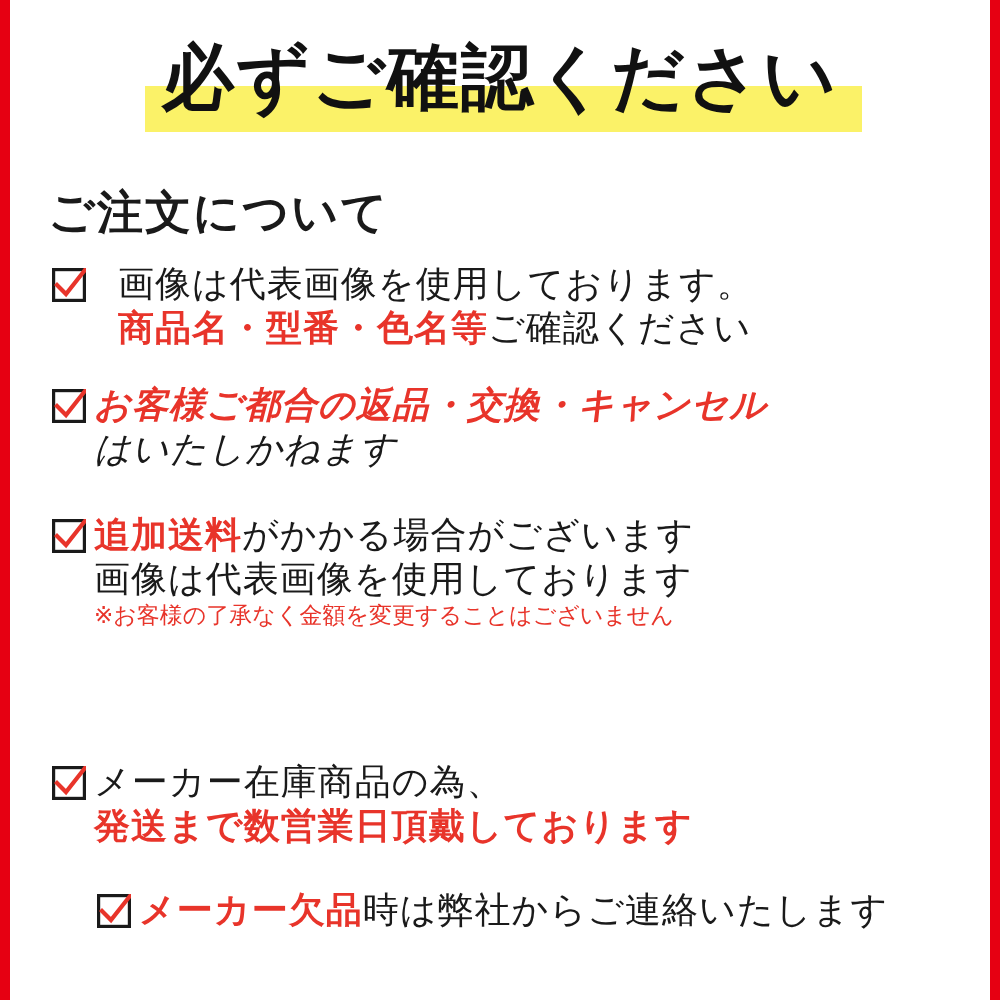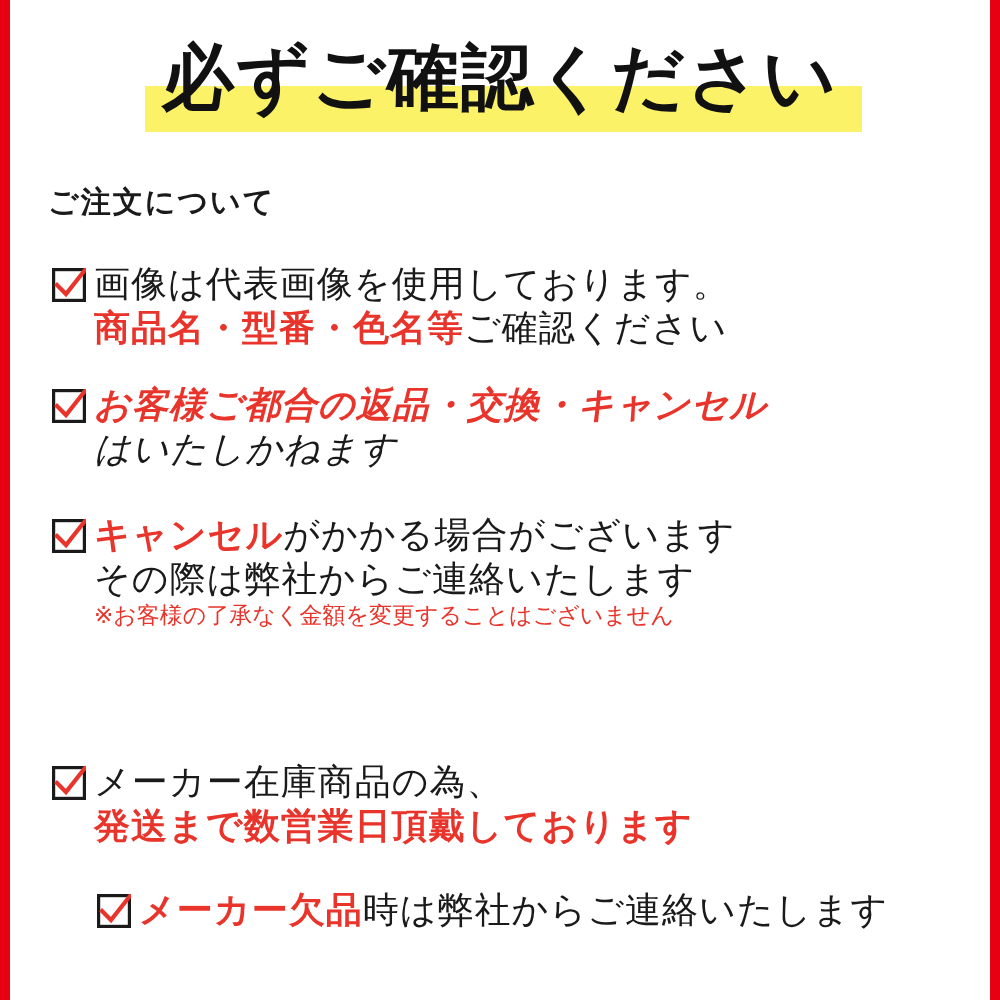--- a/index.html
+++ b/index.html
@@ -60,21 +60,21 @@
     font-weight: bold;
     letter-spacing: 2px;
     color: #111111;
     line-height: 1.1;
     font-family: "DejaVu Sans", "Liberation Sans", sans-serif;
   }
 
   
   .section-heading {
     position: absolute;
-    font-size: 30px;
+    font-size: 46px;
     font-weight: bold;
     color: #1a1a1a;
     letter-spacing: 2px;
     white-space: nowrap;
   }
   #heading-order { left: 38px; top: 182px; }
   #heading-delivery { left: 38px; top: 688px; }
 
   
   .check-item {
@@ -111,21 +111,21 @@
     font-weight: bold;
   }
   .note {
     font-size: 23px;
     line-height: 1.25;
     letter-spacing: 0px;
     color: #e8342a;
     white-space: nowrap;
   }
 
-  #item-1 { left: 42px; top: 262px; }
+  #item-1 { left: 42px; top: 262px; gap: 24px; }
   #item-2 { left: 42px; top: 383px; font-style: italic; }
   #item-3 { left: 42px; top: 513px; }
   #item-4 { left: 42px; top: 760px; }
   #item-5 { left: 42px; top: 888px; margin-left: 45px; }
 </style>
 </head>
 <body>
 
 <div class="side-bar left"></div>
 <div class="side-bar right"></div>
@@ -166,22 +166,22 @@
   </div>
 
   <div class="check-item" id="item-3">
     <span class="check-box">
       <svg width="34" height="34" viewBox="0 0 34 34">
         <rect x="1.6" y="1.6" width="30.8" height="30.8" fill="none" stroke="#1a1a1a" stroke-width="3.2"></rect>
         <path d="M5 17 L14 26 L33 2" fill="none" stroke="#e8342a" stroke-width="4.2" stroke-linecap="square"></path>
       </svg>
     </span>
     <span class="lines">
-      <span class="line"><span class="red">キャンセル</span><span>がかかる場合がございます</span></span>
-      <span class="line">その際は弊社からご連絡いたします</span>
+      <span class="line"><span class="red">追加送料</span><span>がかかる場合がございます</span></span>
+      <span class="line">画像は代表画像を使用しております</span>
       <span class="note">※お客様の了承なく金額を変更することはございません</span>
     </span>
   </div>
 
 
   <div class="check-item" id="item-4">
     <span class="check-box">
       <svg width="34" height="34" viewBox="0 0 34 34">
         <rect x="1.6" y="1.6" width="30.8" height="30.8" fill="none" stroke="#1a1a1a" stroke-width="3.2"></rect>
         <path d="M5 17 L14 26 L33 2" fill="none" stroke="#e8342a" stroke-width="4.2" stroke-linecap="square"></path>

